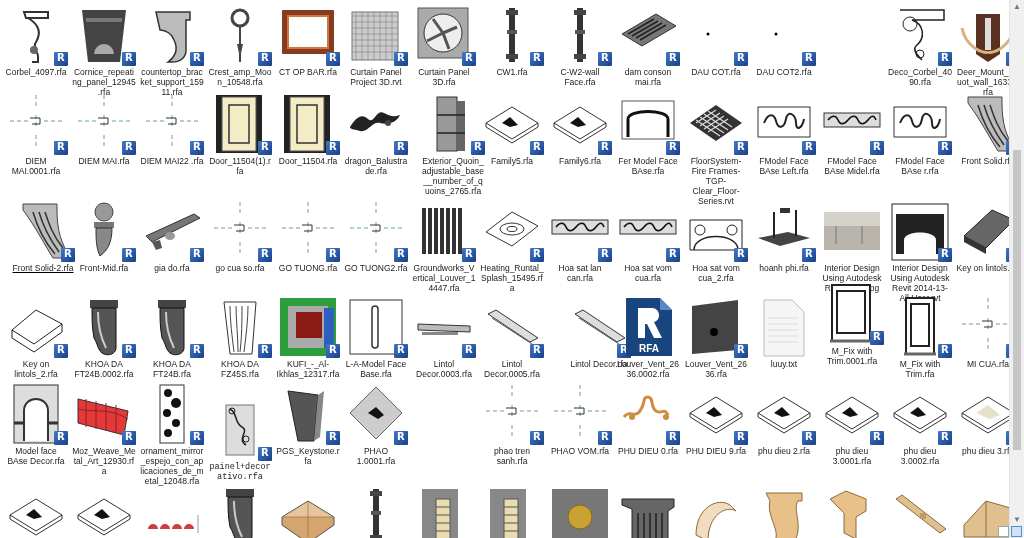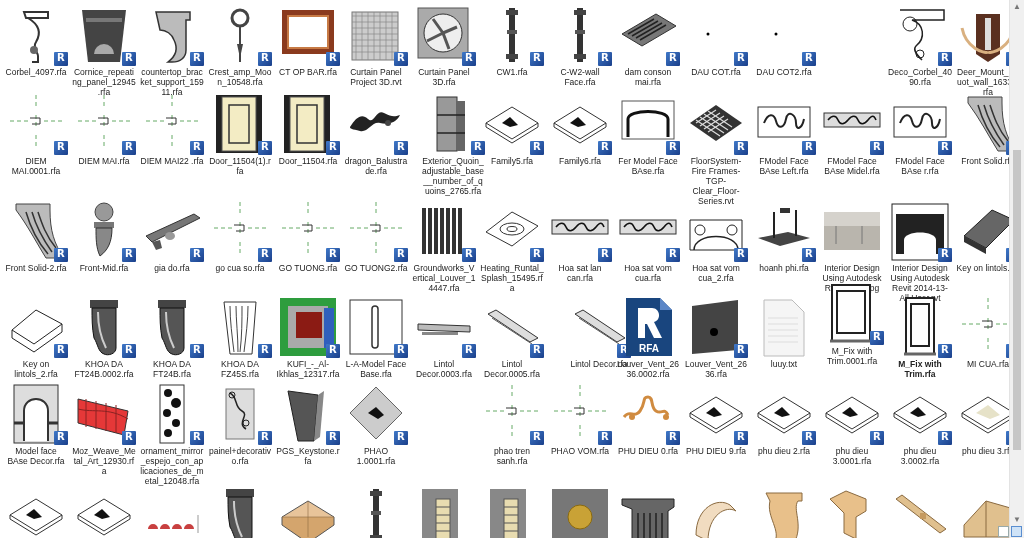--- a/index.html
+++ b/index.html
@@ -320,21 +320,21 @@
     <div class="item" style="left: 954px; top: 93px;">
       <div class="thumb">
         <svg viewBox="0 0 60 62" xmlns="http://www.w3.org/2000/svg">
           <path d="M10 4h34v6c0 20 4 34 14 48H40C30 42 22 26 10 10z" fill="#bbb" stroke="#444"></path>
           <path d="M20 12c4 14 10 28 22 42M26 12c4 14 10 26 20 40M32 12c4 12 8 24 18 36" stroke="#333" stroke-width="1.5" fill="none"></path>
         </svg>
         <span class="badge"></span>
       </div>
       <div class="label">Front Solid.rfa</div>
     </div>
-    <div class="item" style="left: 2px; top: 200px;">
+    <div class="item" style="left: 9px; top: 200px; text-decoration: underline;">
       <div class="thumb">
         <svg viewBox="0 0 60 62" xmlns="http://www.w3.org/2000/svg">
           <path d="M10 4h34v6c0 20 4 34 14 48H40C30 42 22 26 10 10z" fill="#bbb" stroke="#444"></path>
           <path d="M20 12c4 14 10 28 22 42M26 12c4 14 10 26 20 40M32 12c4 12 8 24 18 36" stroke="#333" stroke-width="1.5" fill="none"></path>
         </svg>
         <span class="badge"></span>
       </div>
       <div class="label">Front Solid-2.rfa</div>
     </div>
     <div class="item" style="left: 70px; top: 200px;">
@@ -614,21 +614,21 @@
       <div class="thumb">
         <svg viewBox="0 0 60 62" xmlns="http://www.w3.org/2000/svg">
           <rect x="10" y="2" width="38" height="56" fill="#fff" stroke="#222" stroke-width="2"></rect>
           <rect x="15" y="8" width="28" height="42" fill="none" stroke="#222" stroke-width="2"></rect>
           <path d="M8 58h44" stroke="#666" stroke-width="3"></path>
         </svg>
         <span class="badge"></span>
       </div>
       <div class="label">M_Fix with Trim.0001.rfa</div>
     </div>
-    <div class="item" style="left: 886px; top: 296px; font-weight: bold;">
+    <div class="item" style="left: 886px; top: 296px;">
       <div class="thumb">
         <svg viewBox="0 0 60 62" xmlns="http://www.w3.org/2000/svg">
           <rect x="16" y="2" width="28" height="56" fill="#fff" stroke="#222" stroke-width="2"></rect>
           <rect x="21" y="8" width="18" height="42" fill="none" stroke="#222" stroke-width="2"></rect>
           <path d="M14 58h32" stroke="#666" stroke-width="3"></path>
         </svg>
         <span class="badge"></span>
       </div>
       <div class="label">M_Fix with Trim.rfa</div>
     </div>
@@ -671,21 +671,21 @@
           <circle cx="26" cy="10" r="4" fill="#111"></circle>
           <circle cx="34" cy="20" r="5" fill="#111"></circle>
           <circle cx="25" cy="30" r="4" fill="#111"></circle>
           <circle cx="34" cy="40" r="4" fill="#111"></circle>
           <circle cx="26" cy="50" r="4" fill="#111"></circle>
         </svg>
         <span class="badge"></span>
       </div>
       <div class="label">ornament_mirror_espejo_con_aplicaciones_de_metal_12048.rfa</div>
     </div>
-    <div class="item" style="left: 206px; top: 383px;">
+    <div class="item" style="left: 206px; top: 399px; font-family: Liberation Mono, monospace;">
       <div class="thumb">
         <svg viewBox="0 0 60 62" xmlns="http://www.w3.org/2000/svg">
           <rect x="16" y="6" width="28" height="50" fill="#ddd" stroke="#777"></rect>
           <path d="M20 10c8 4 4 14 12 18s-6 12 4 18" fill="none" stroke="#222" stroke-width="1.5"></path>
           <circle cx="22" cy="12" r="3" fill="none" stroke="#222"></circle>
           <circle cx="36" cy="40" r="3" fill="none" stroke="#222"></circle>
         </svg>
         <span class="badge"></span>
       </div>
       <div class="label">painel+decorativo.rfa</div>

